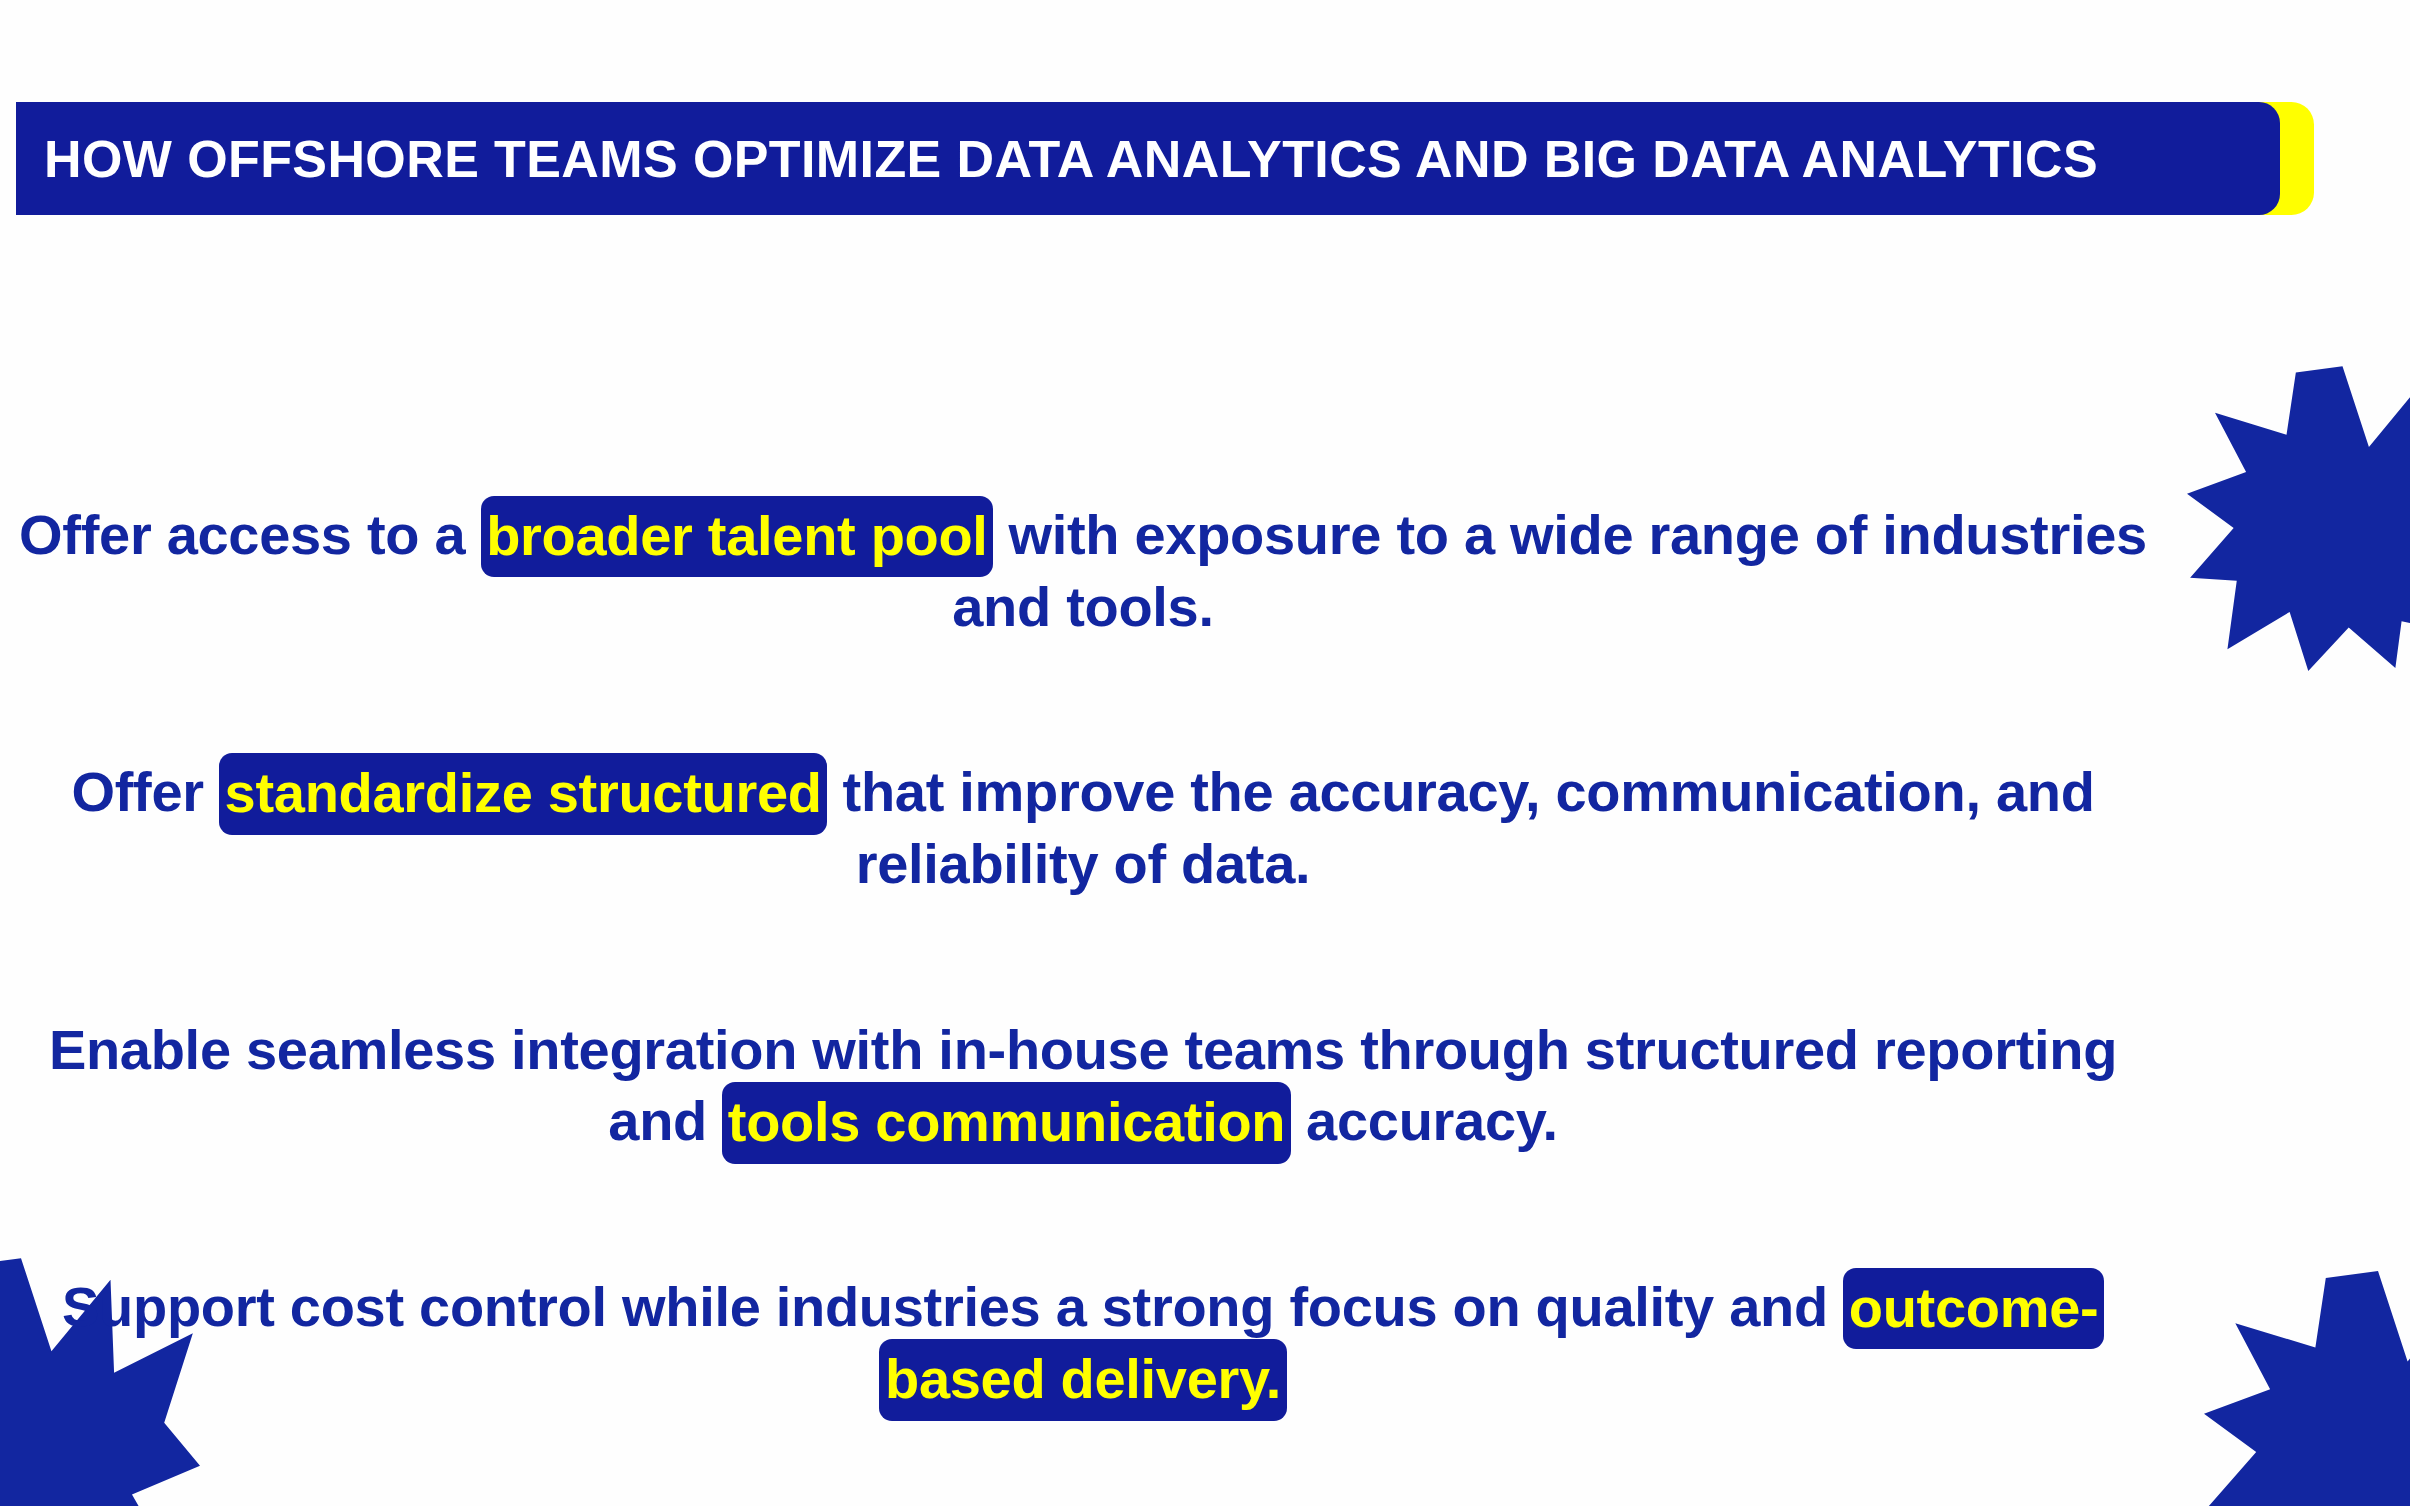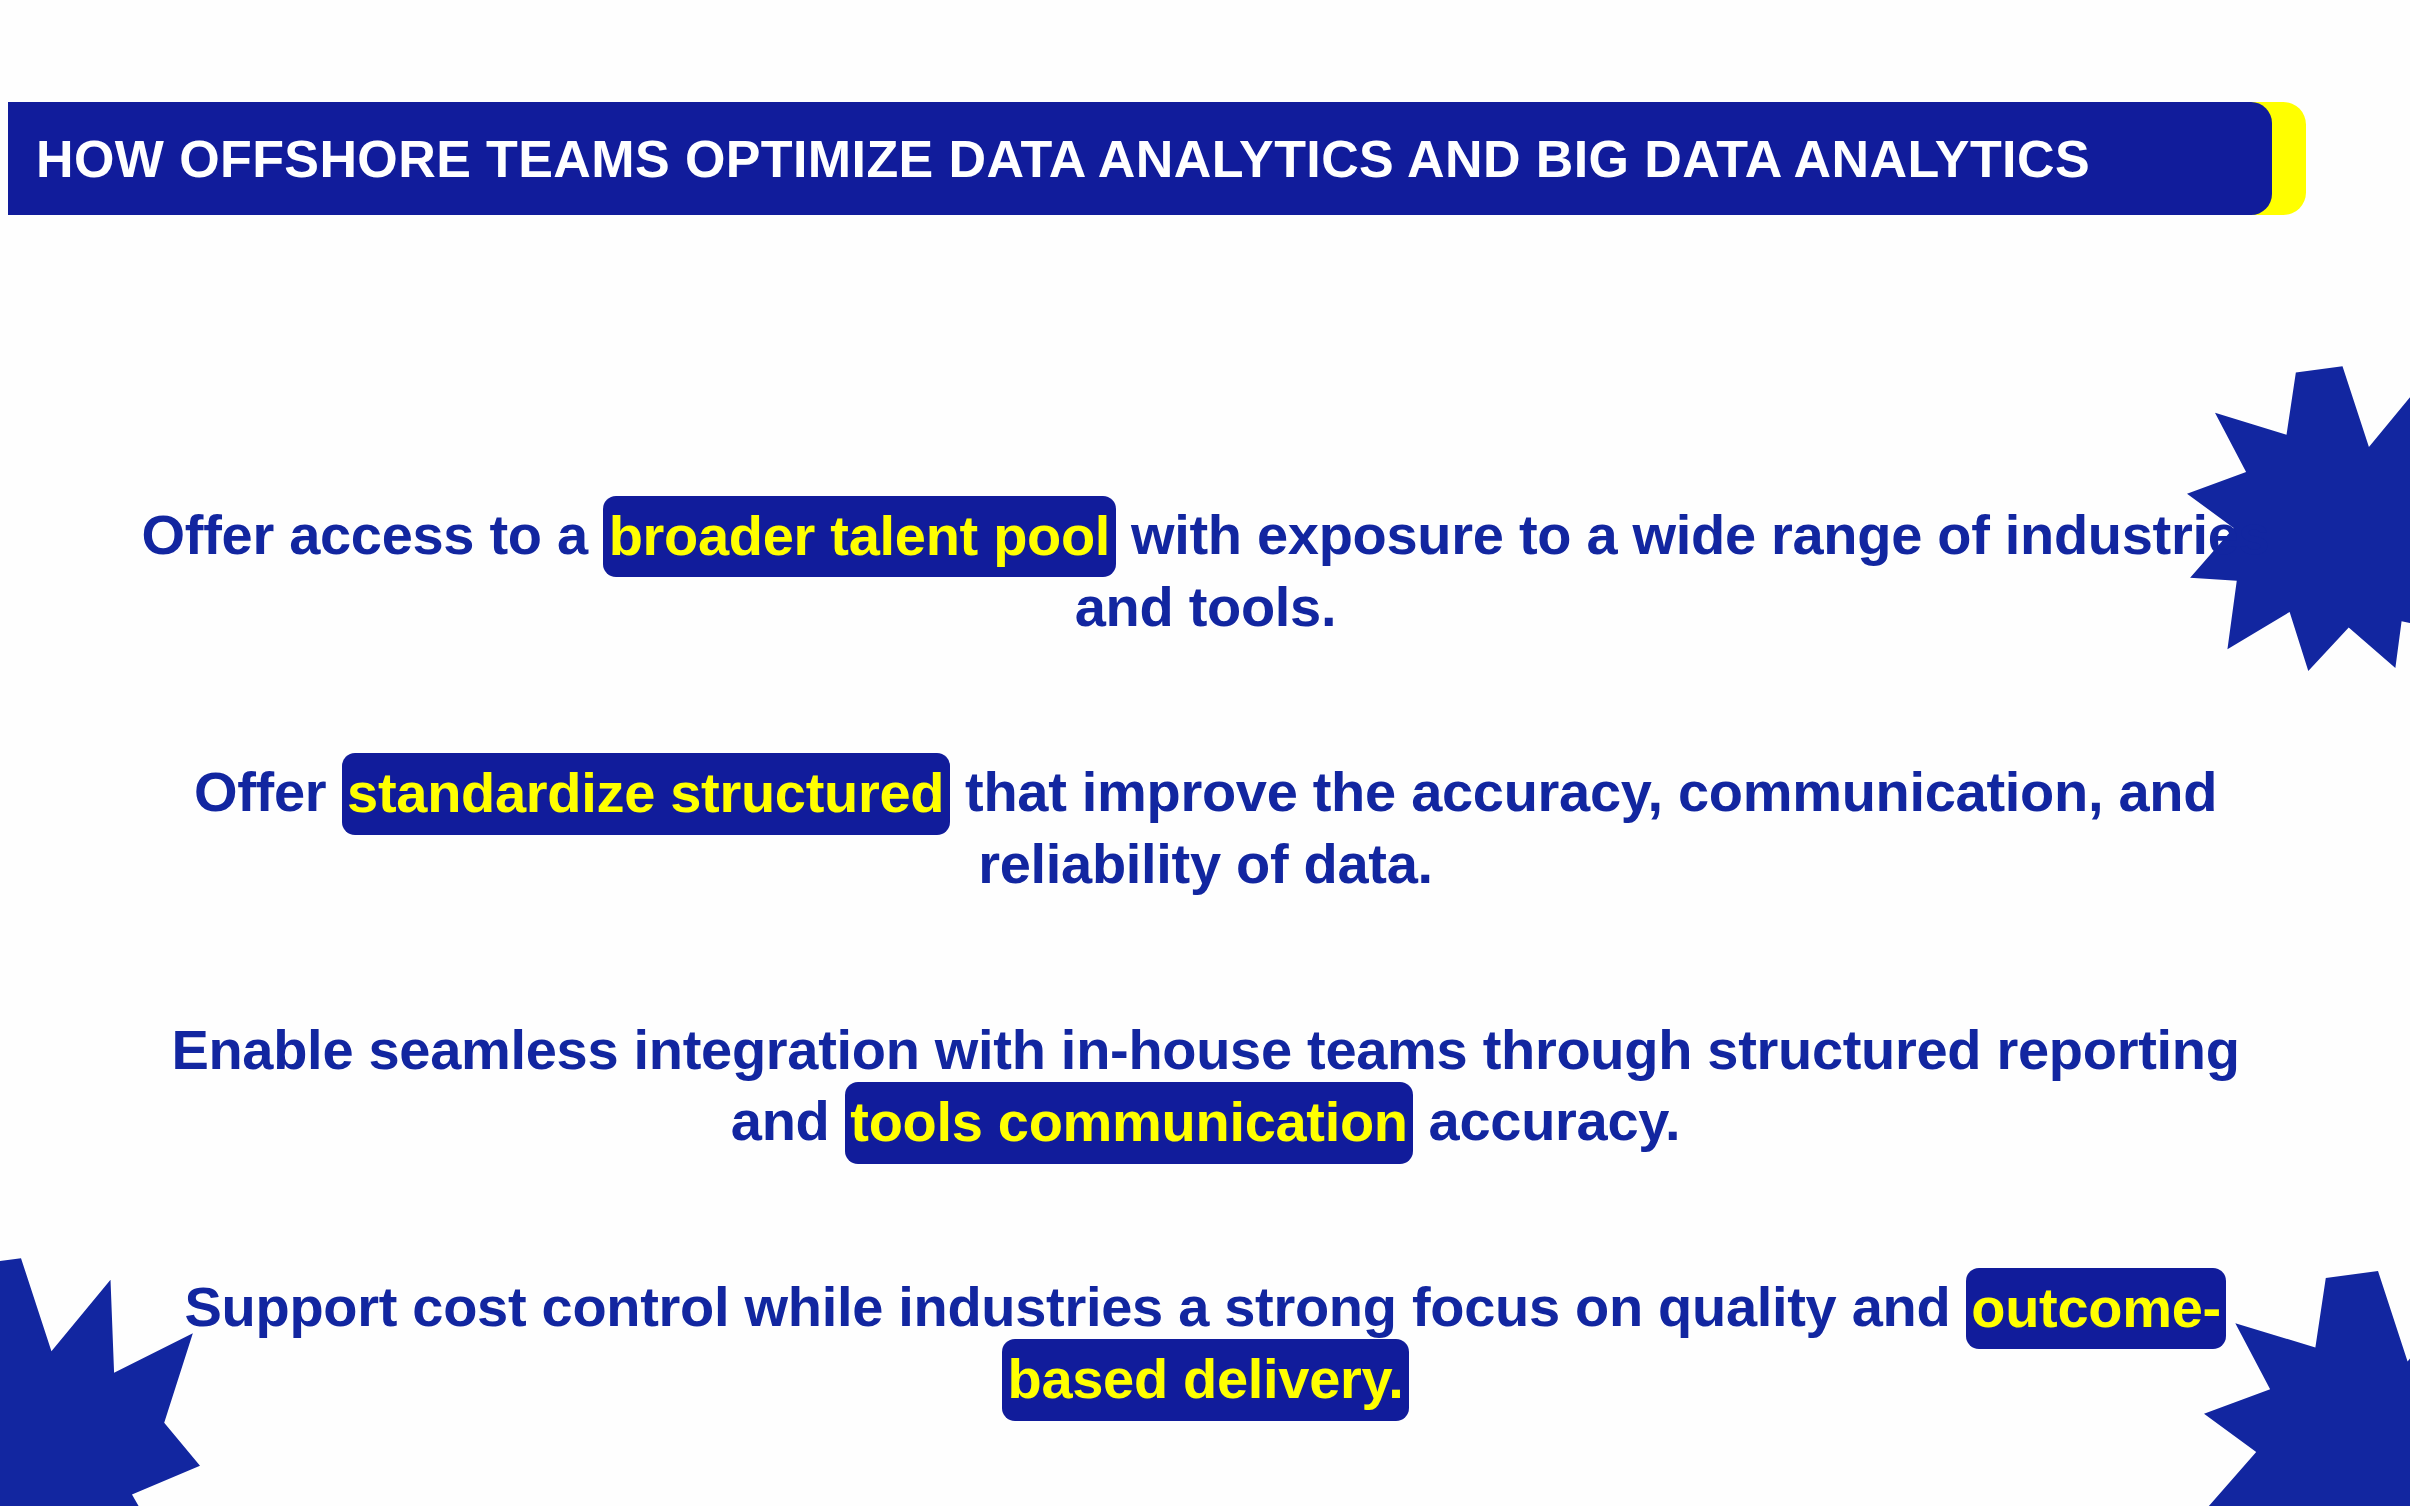--- a/index.html
+++ b/index.html
@@ -37,21 +37,21 @@
   #burst-bottom-right {
     right: -141px;
     bottom: -105px;
     width: 348px;
     height: 348px;
   }
 
   
   .header-wrap {
     position: absolute;
-    left: 8px;
+    left: 16px;
     top: 102px;
     height: 113px;
     width: 2298px;
   }
   .header-accent {
     position: absolute;
     left: 0;
     top: 0;
     width: 2298px;
     height: 113px;
@@ -81,21 +81,20 @@
   }
 
   
   .content {
     position: absolute;
     left: 0;
     top: 443px;
     width: 2411px;
     display: flex;
     flex-direction: column;
-    align-items: center;
   }
   .para {
     width: 2166px;
     text-align: center;
     color: #1226A0;
     font-size: 56px;
     font-weight: bold;
     line-height: 1.28;
     letter-spacing: -0.3px;
     font-family: "Liberation Sans", sans-serif;

